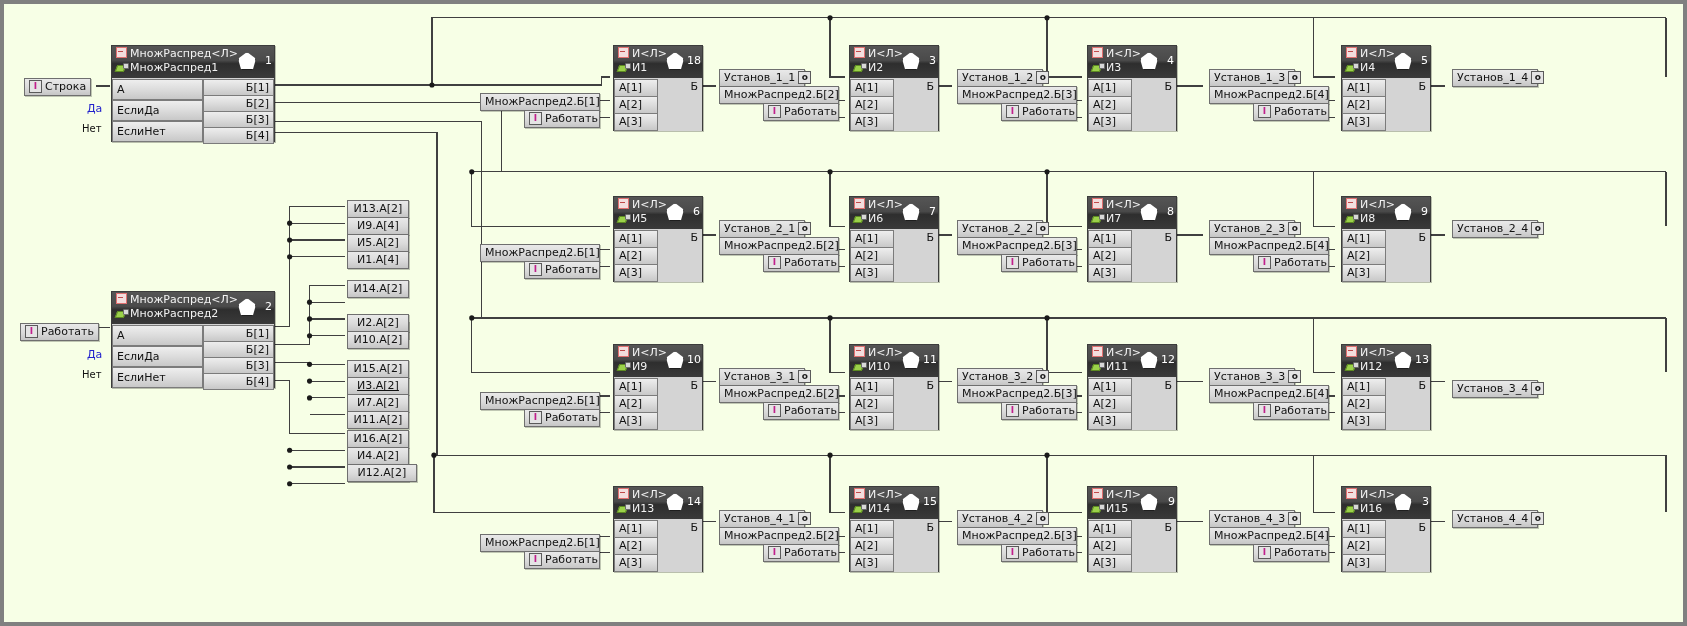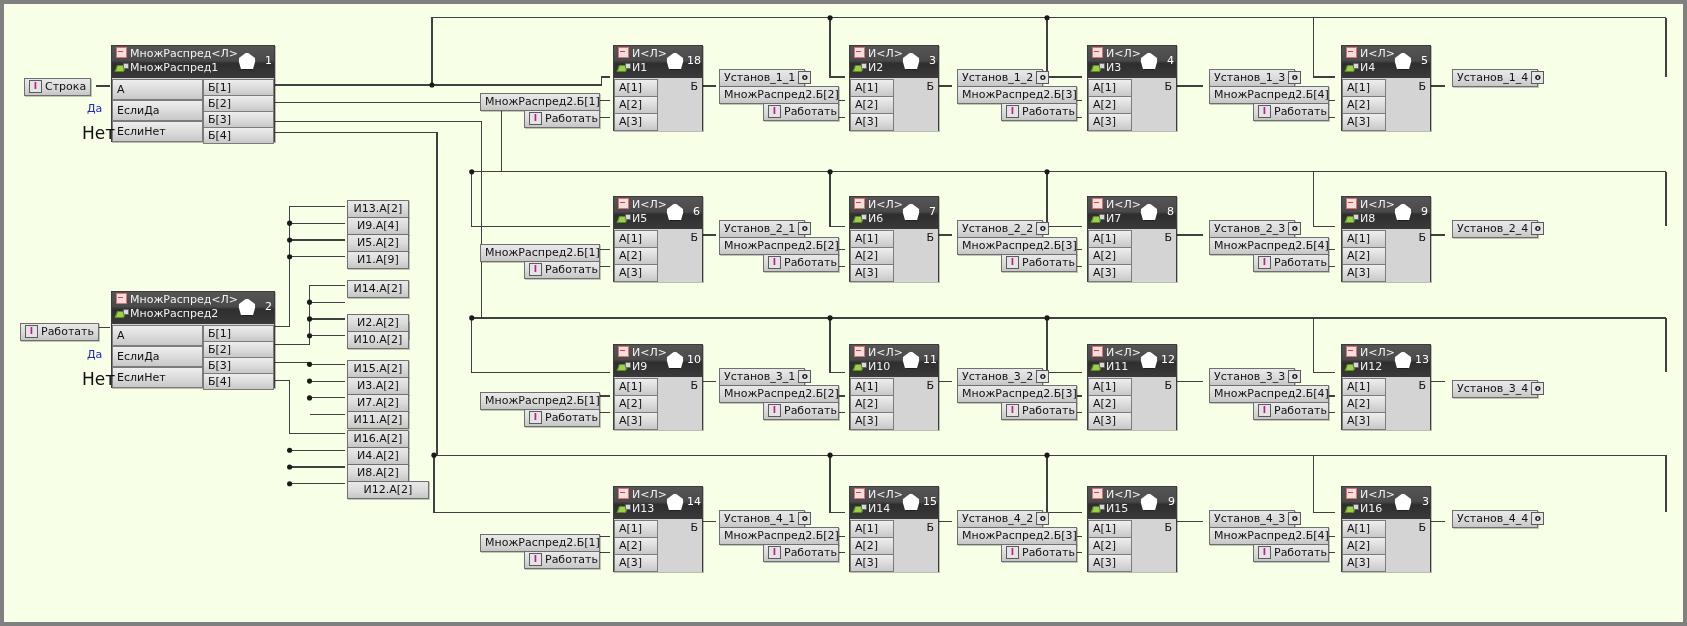--- a/index.html
+++ b/index.html
@@ -77,21 +77,21 @@
     box-sizing:border-box;
     height:19px;line-height:18px;
     background:linear-gradient(to bottom,#eeeeee 0%,#dcdcdc 50%,#c8c8c8 100%);
     border:1px solid #7b7b7b;
     font-size:11px;
     padding:0 4px;
     white-space:nowrap;
     overflow:hidden;
   }
   .pin.in{left:0;text-align:left;}
-  .pin.out{right:0;text-align:left;}
+  .pin.out{right:0;text-align:right;}
   .body-fill{
     position:absolute;
     background:#d4d4d4;
   }
 
   
   .lbl{
     position:absolute;
     box-sizing:border-box;
     height:18px;line-height:16px;
@@ -113,21 +113,21 @@
     border:1px solid #5a5a5a;
     background:#e4e4e4;
     vertical-align:1px;
   }
   .badge.pin-i{color:#c0208c;}
   .badge.pin-o{color:#1a1a1a;}
   .badge.lft{margin-right:3px;}
   .badge.rgt{margin-left:3px;}
 
   .ytxt{position:absolute;font-size:11px;color:#2222cc;}
-  .ntxt{position:absolute;font-size:17px;color:#111;}
+  .ntxt{position:absolute;font-size:10px;color:#111;}
 </style>
 </head>
 <body>
 
 <div id="canvas">
 
   <svg id="wires" viewBox="0 0 1687 626" preserveAspectRatio="none">
     <g stroke="#404040" stroke-width="1.2" fill="none" shape-rendering="crispEdges">
 
       <path d="M92,83 L107,83"></path>
@@ -324,33 +324,33 @@
         <div class="pin out" style="top: 33px; width: 71px; height: 17px; right: 0px; line-height: 15px;">Б[1]</div>
         <div class="pin out" style="top: 49px; width: 71px; height: 17px; right: 0px; line-height: 15px;">Б[2]</div>
         <div class="pin out" style="top: 65px; width: 71px; height: 17px; right: 0px; line-height: 15px;">Б[3]</div>
         <div class="pin out" style="top: 81px; width: 71px; height: 17px; right: 0px; line-height: 15px;">Б[4]</div>
       </div>
       <div class="ytxt" style="left: 83px; top: 344px; color: rgb(34, 34, 204);">Да</div>
       <div class="ntxt" style="left: 78px; top: 365px; color: rgb(17, 17, 17);">Нет</div>
       <div class="lbl" style="left: 343px; top: 196px; width: 62px;">И13.A[2]</div>
       <div class="lbl" style="left: 343px; top: 213px; width: 62px;">И9.A[4]</div>
       <div class="lbl" style="left: 343px; top: 230px; width: 62px;">И5.A[2]</div>
-      <div class="lbl" style="left: 343px; top: 247px; width: 62px;">И1.A[9]</div>
+      <div class="lbl" style="left: 343px; top: 247px; width: 62px;">И1.A[4]</div>
       <div class="lbl" style="left: 343px; top: 276px; width: 62px;">И14.A[2]</div>
       <div class="lbl" style="left: 343px; top: 293px; width: 62px; margin-top: 24px;">И6.A[2]</div>
       <div class="lbl" style="left: 343px; top: 310px; width: 62px;">И2.A[2]</div>
       <div class="lbl" style="left: 343px; top: 327px; width: 62px;">И10.A[2]</div>
       <div class="lbl" style="left: 343px; top: 356px; width: 62px;">И15.A[2]</div>
-      <div class="lbl" style="left: 343px; top: 373px; width: 62px;">И3.A[2]</div>
+      <div class="lbl" style="left: 343px; top: 373px; width: 62px; text-decoration: underline;">И3.A[2]</div>
       <div class="lbl" style="left: 343px; top: 390px; width: 62px;">И7.A[2]</div>
       <div class="lbl" style="left: 343px; top: 407px; width: 62px;">И11.A[2]</div>
       <div class="lbl" style="left: 343px; top: 426px; width: 62px;">И16.A[2]</div>
       <div class="lbl" style="left: 343px; top: 443px; width: 62px;">И4.A[2]</div>
       <div class="lbl" style="left: 343px; top: 460px; width: 62px;">И8.A[2]</div>
-      <div class="lbl" style="left: 343px; top: 477px; width: 82px;">И12.A[2]</div>
+      <div class="lbl" style="left: 343px; top: 460px; width: 70px;">И12.A[2]</div>
       <div class="blk" style="left: 609px; top: 41px; width: 90px; height: 86px;">
         <div class="hdr">
           <div class="line1"><span class="mini ico-minus"></span><span>И&lt;Л&gt;</span></div>
           <div class="line2"><span class="mini ico-tag"></span><span>И1</span></div>
           <div class="pent"></div>
           <div class="pnum wide">18</div>
         </div>
         <div class="body-fill" style="left: 0px; top: 32px; width: 88px; height: 53px;"></div>
         <div class="pin in" style="left: 0px; top: 33px; width: 44px; height: 18px; line-height: 16px;">A[1]</div>
         <div class="pin in" style="left: 0px; top: 50px; width: 44px; height: 18px; line-height: 16px;">A[2]</div>

